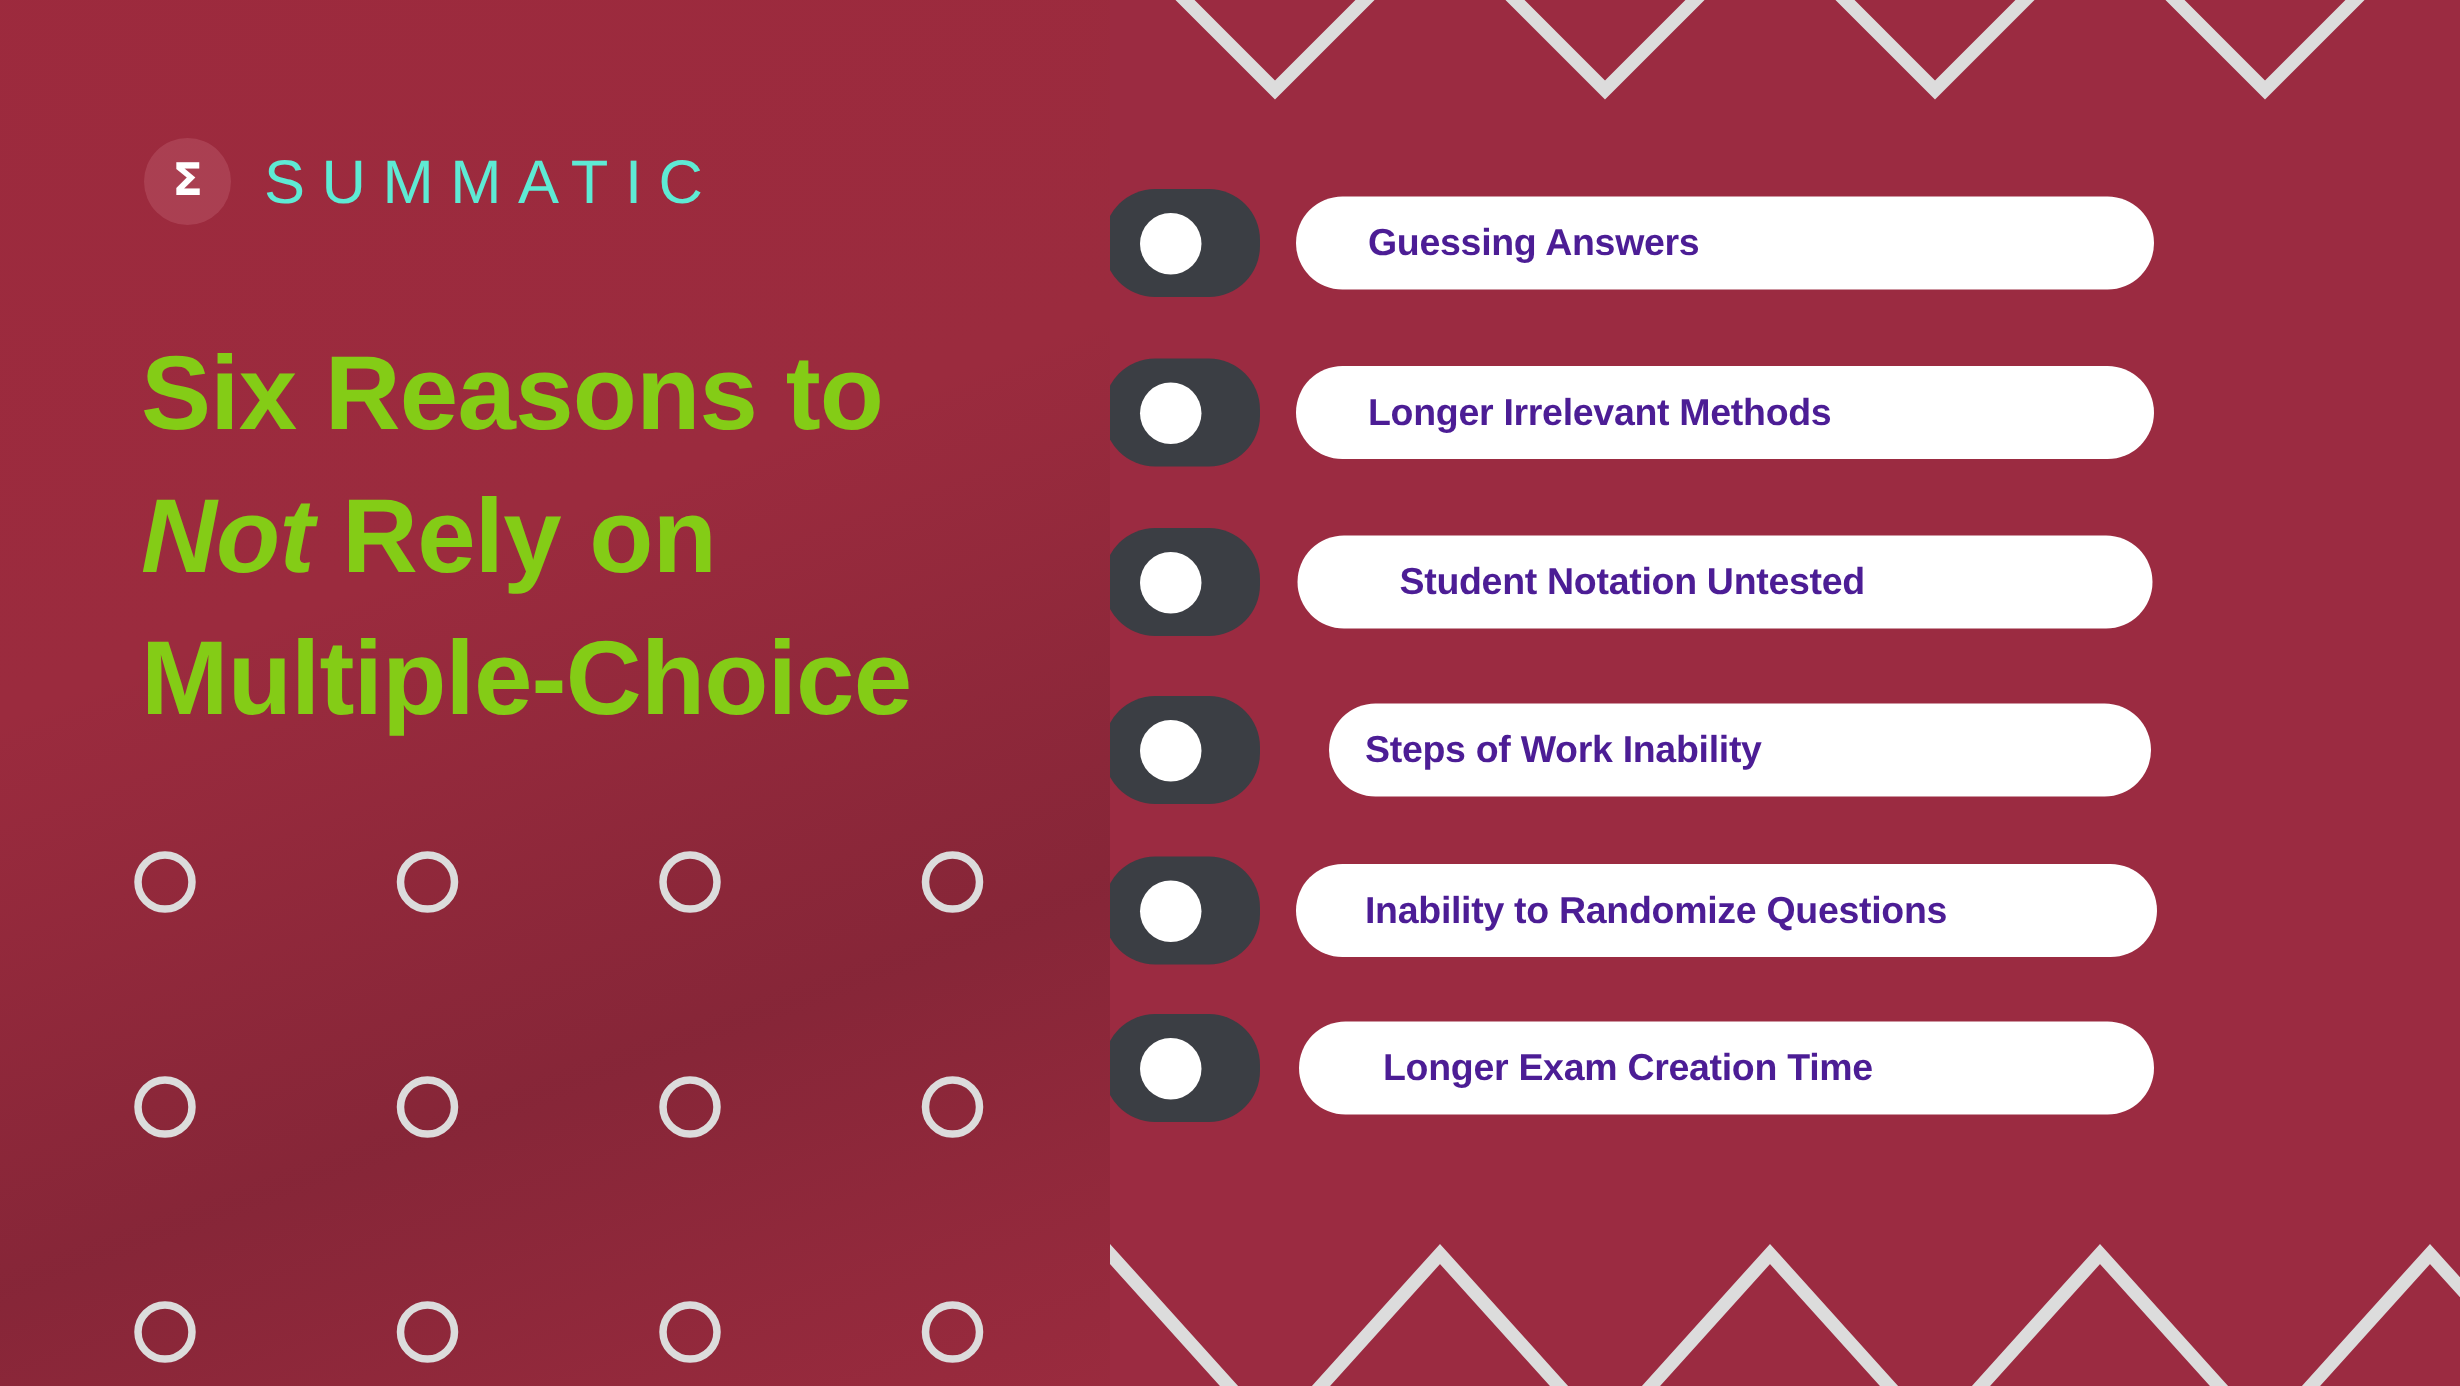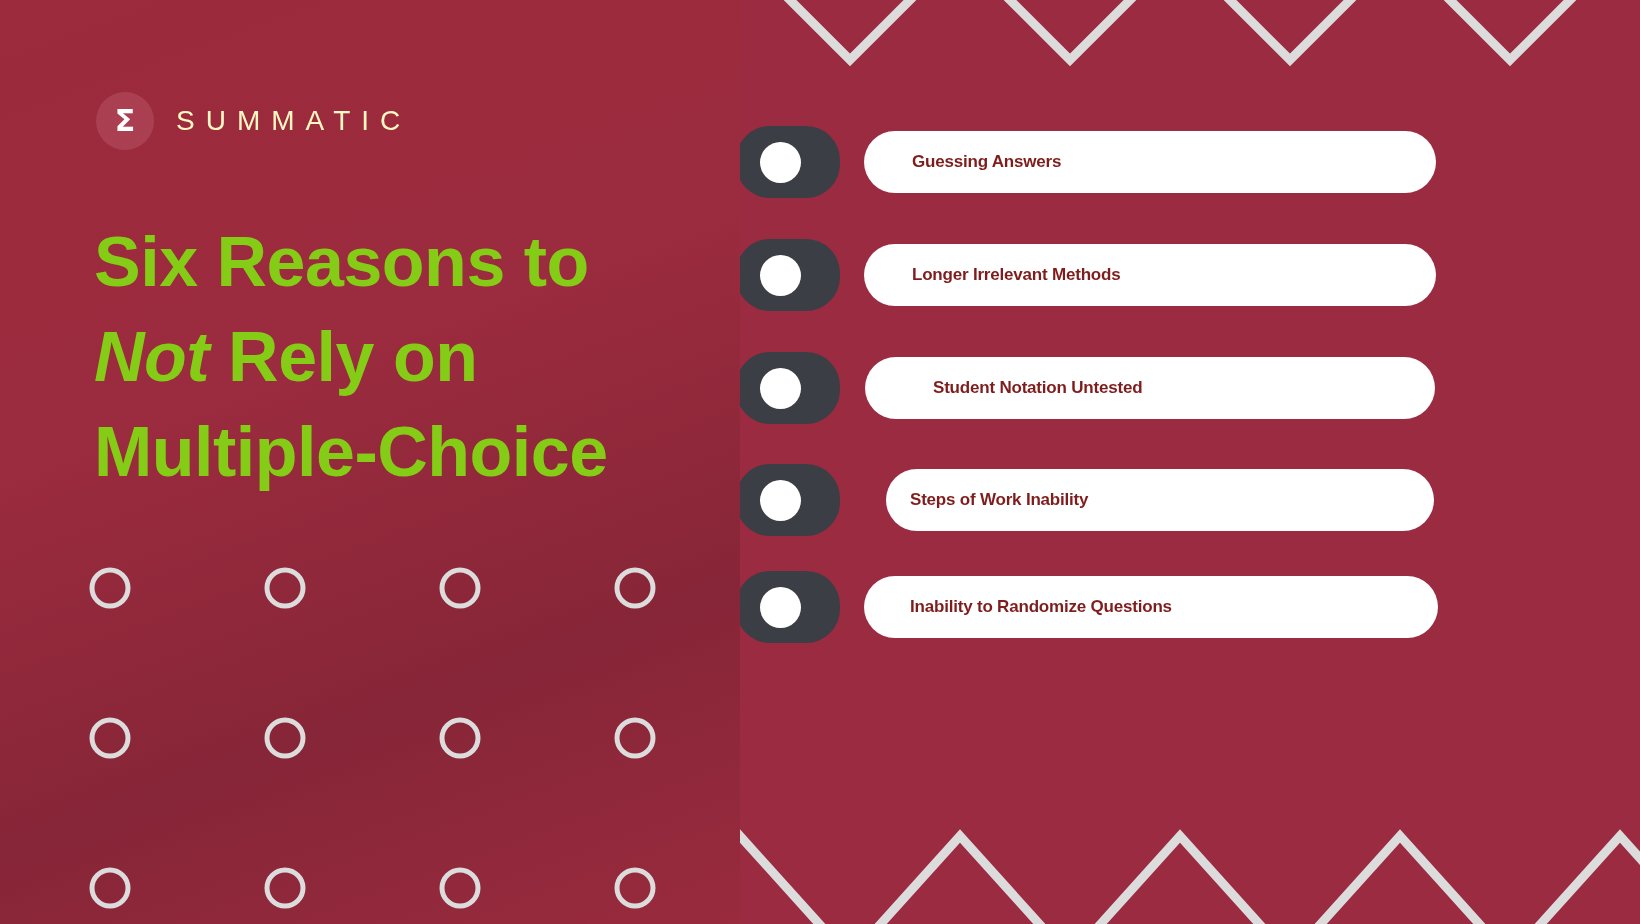--- a/index.html
+++ b/index.html
@@ -68,22 +68,22 @@
     justify-content: center;
   }
   .logo-sigma {
     font-family: "DejaVu Sans", sans-serif;
     font-size: 30px;
     font-weight: 700;
     color: #ffffff;
     line-height: 1;
   }
   .logo-word {
-    color: #fef9c3;
-    font-size: 28px;
+    color: #5eead4;
+    font-size: 41px;
     font-weight: 400;
     letter-spacing: 11px;
     font-family: "Liberation Sans", sans-serif;
   }
 
   .headline {
     position: absolute;
     left: 94px;
     top: 215px;
     width: 630px;
@@ -158,22 +158,22 @@
     position: relative;
     height: 62px;
     margin-left: -10px;
     background: #ffffff;
     border-radius: 34px;
     display: flex;
     align-items: center;
     z-index: 1;
   }
   .pill-label {
-    color: #7f1d1d;
-    font-size: 17px;
+    color: #4c1d95;
+    font-size: 25px;
     font-weight: 700;
     letter-spacing: -0.2px;
     white-space: nowrap;
   }
 </style>
 </head>
 <body>
 
 <div class="canvas">
 
@@ -254,16 +254,24 @@
           </div>
         </div>
         <div class="row" style="top: 571px; left: 0px; padding-left: 0px; transform: translateX(0px); margin-left: 0px;">
           <div class="toggle" style="margin-left: 0px;">
             <div class="knob"></div>
           </div>
           <div class="pill" style="width: 574px; margin-left: 24px;">
             <span class="pill-label" style="margin-left: 46px;">Inability to Randomize Questions</span>
           </div>
         </div>
+        <div class="row" style="top: 676px; left: 0px; padding-left: 0px; transform: translateX(0px); margin-left: 0px;">
+          <div class="toggle" style="margin-left: 0px;">
+            <div class="knob"></div>
+          </div>
+          <div class="pill" style="width: 570px; margin-left: 26px;">
+            <span class="pill-label" style="margin-left: 56px;">Longer Exam Creation Time</span>
+          </div>
+        </div>
       </div>
   </div>
 
 </div>
 
 </body></html>

